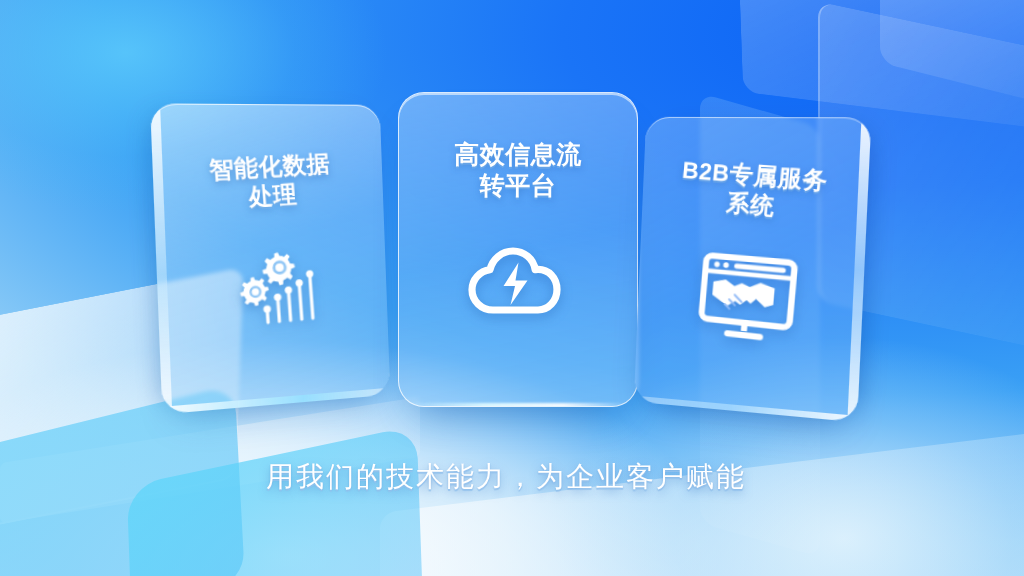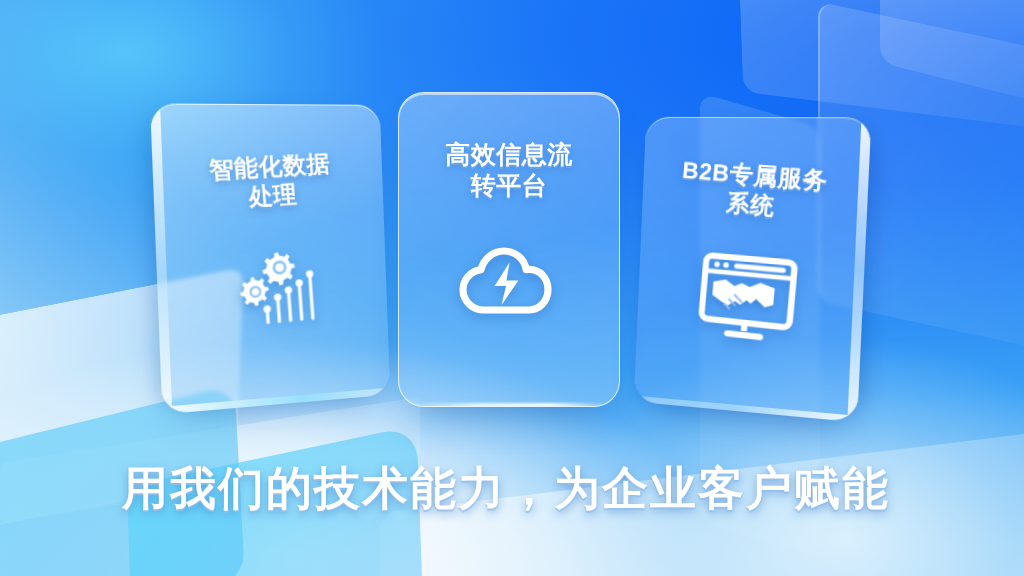--- a/index.html
+++ b/index.html
@@ -122,21 +122,21 @@
     background:linear-gradient(180deg, rgba(255,255,255,.85), rgba(196,232,253,.55) 55%, rgba(255,255,255,.80));
   }
   #card-left::after{
     content:""; position:absolute; left:0; bottom:0; width:100%; height:7px;
     background:linear-gradient(90deg, rgba(255,255,255,.92), rgba(150,225,255,.85) 60%, rgba(255,255,255,.5));
     filter:blur(.5px);
   }
 
   
   #card-center{
-    left:398px; top:92px; width:222px; height:315px;
+    left:398px; top:92px; width:240px; height:315px;
     background:linear-gradient(168deg, rgba(190,224,253,.46) 0%, rgba(150,203,250,.34) 50%, rgba(168,214,252,.40) 100%);
     border:1.6px solid rgba(255,255,255,.78);
     border-radius:26px;
     box-shadow:
       inset 0 2px 0 rgba(255,255,255,.55),
       0 22px 40px -20px rgba(15,70,150,.45);
     backdrop-filter:blur(2px);
   }
   #card-center::after{
     content:""; position:absolute; left:3%; bottom:-2px; width:94%; height:5px;
@@ -194,22 +194,22 @@
   #card-left .card-icon{ margin-top:34px; transform:rotate(-2deg); }
   #card-center .card-icon{ margin-top:38px; }
   #card-right .card-icon{ margin-top:34px; transform:rotate(2.5deg); }
 
   
   #caption{
     position:absolute;
     left:0; right:12px; top:458px;
     text-align:center;
     color:#ffffff;
-    font-weight:bold;
-    font-size:46px;
+    font-weight:normal;
+    font-size:28px;
     letter-spacing:2px;
     text-shadow:
       0 2px 0 rgba(150,195,238,.75),
       0 4px 10px rgba(60,120,195,.55),
       0 1px 2px rgba(70,130,200,.40);
   }
 </style>
 </head>
 <body>
 

